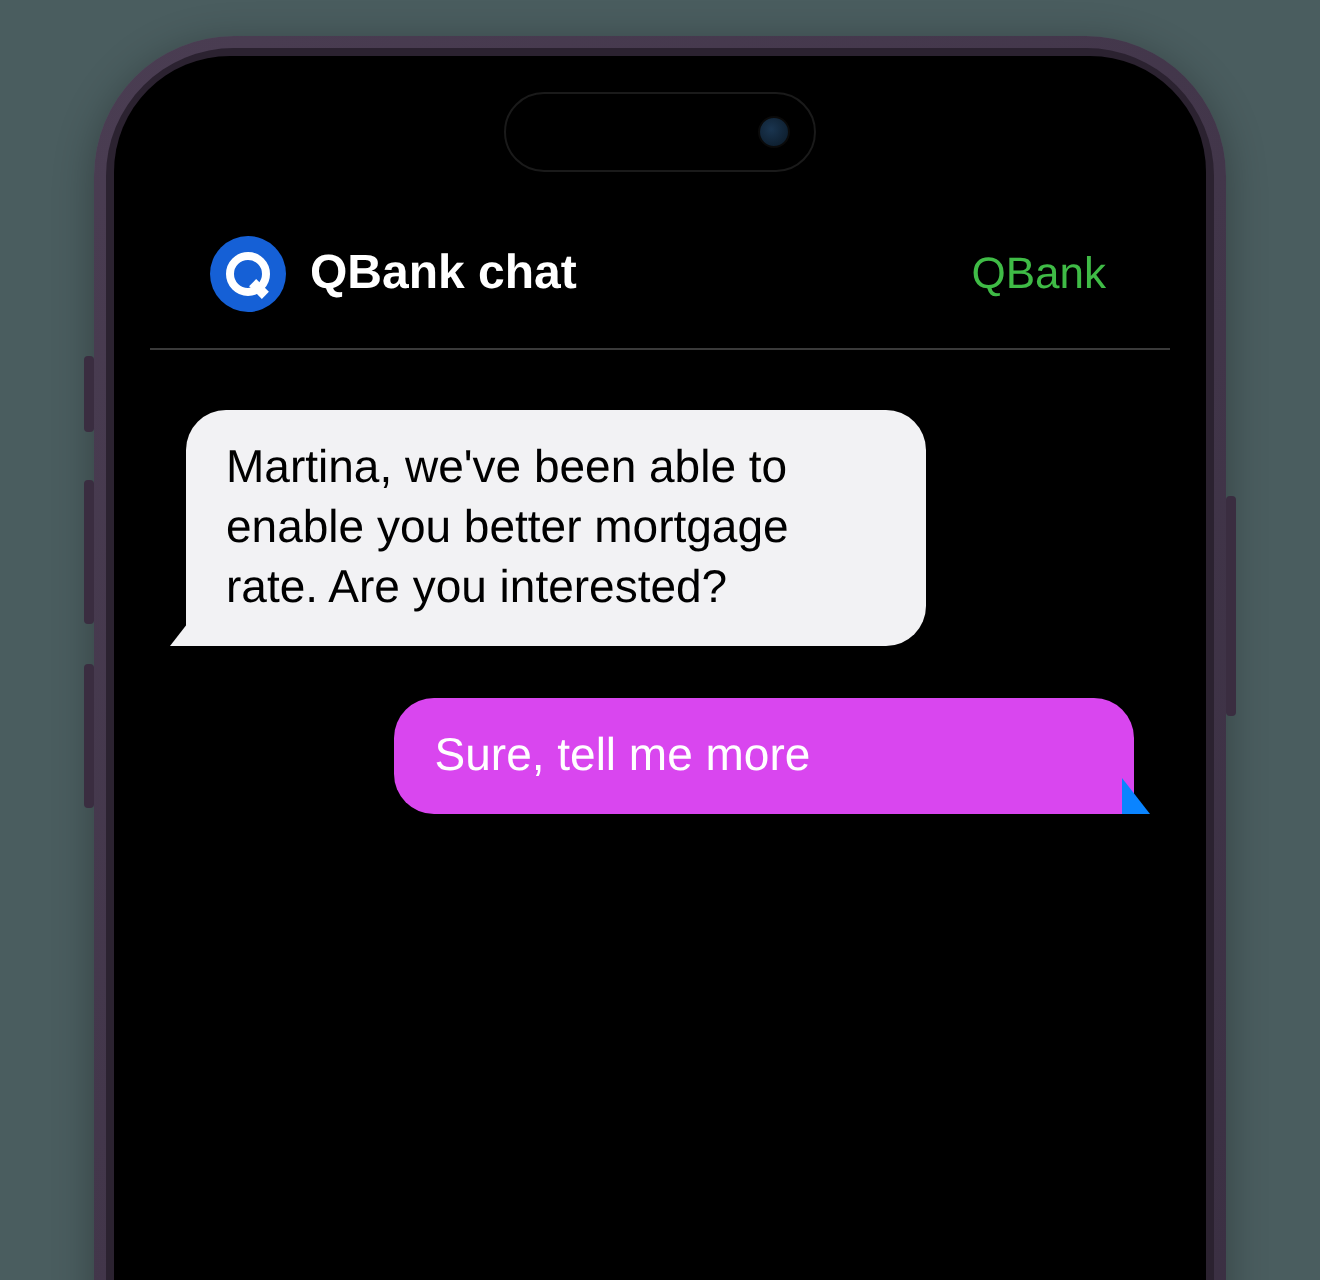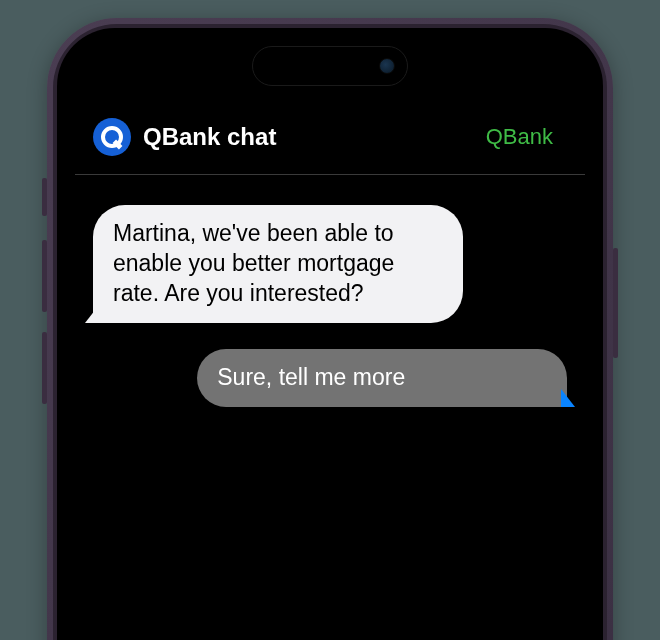--- a/index.html
+++ b/index.html
@@ -65,21 +65,21 @@
     .camera-dot {
       width: 16px;
       height: 16px;
       border-radius: 50%;
       background: radial-gradient(circle at 40% 40%, #1a3550, #0a1825);
       border: 1px solid #0a0a0a;
     }
     .chat-header {
       display: flex;
       align-items: center;
-      padding: 0 50px 0 36px;
+      padding: 0 50px 0 48px;
       margin-top: 90px;
       justify-content: space-between;
     }
     .header-left {
       display: flex;
       align-items: center;
       gap: 12px;
     }
     .logo {
       width: 38px;
@@ -121,21 +121,21 @@
     .divider {
       margin: 18px 18px 0 18px;
       border: none;
       border-top: 1px solid #3a3a3a;
     }
     .chat-area {
       padding: 30px 36px 0 36px;
     }
     .bubble {
       padding: 14px 20px;
-      border-radius: 32px;
+      border-radius: 20px;
       font-size: 23px;
       line-height: 1.3;
       position: relative;
       max-width: 78%;
       word-wrap: break-word;
     }
     .bubble-incoming {
       background: #f2f2f4;
       color: #000;
       border-bottom-left-radius: 6px;
@@ -146,21 +146,21 @@
       position: absolute;
       bottom: 0;
       left: -8px;
       width: 0;
       height: 0;
       border-style: solid;
       border-width: 0 0 18px 14px;
       border-color: transparent transparent #f2f2f4 transparent;
     }
     .bubble-outgoing {
-      background: #737373;
+      background: #d946ef;
       color: #fff;
       border-bottom-right-radius: 6px;
       margin-left: auto;
     }
     .bubble-outgoing::after {
       content: "";
       position: absolute;
       bottom: 0;
       right: -8px;
       width: 0;

